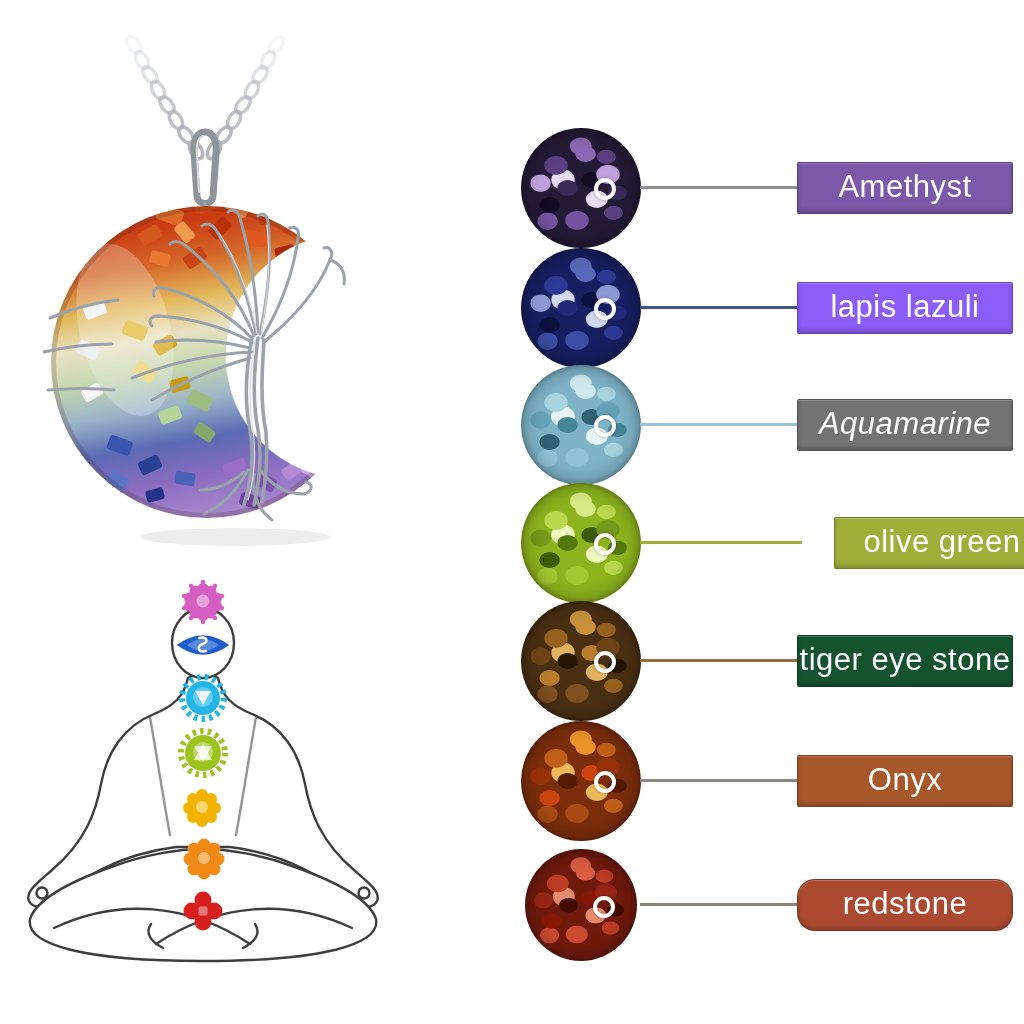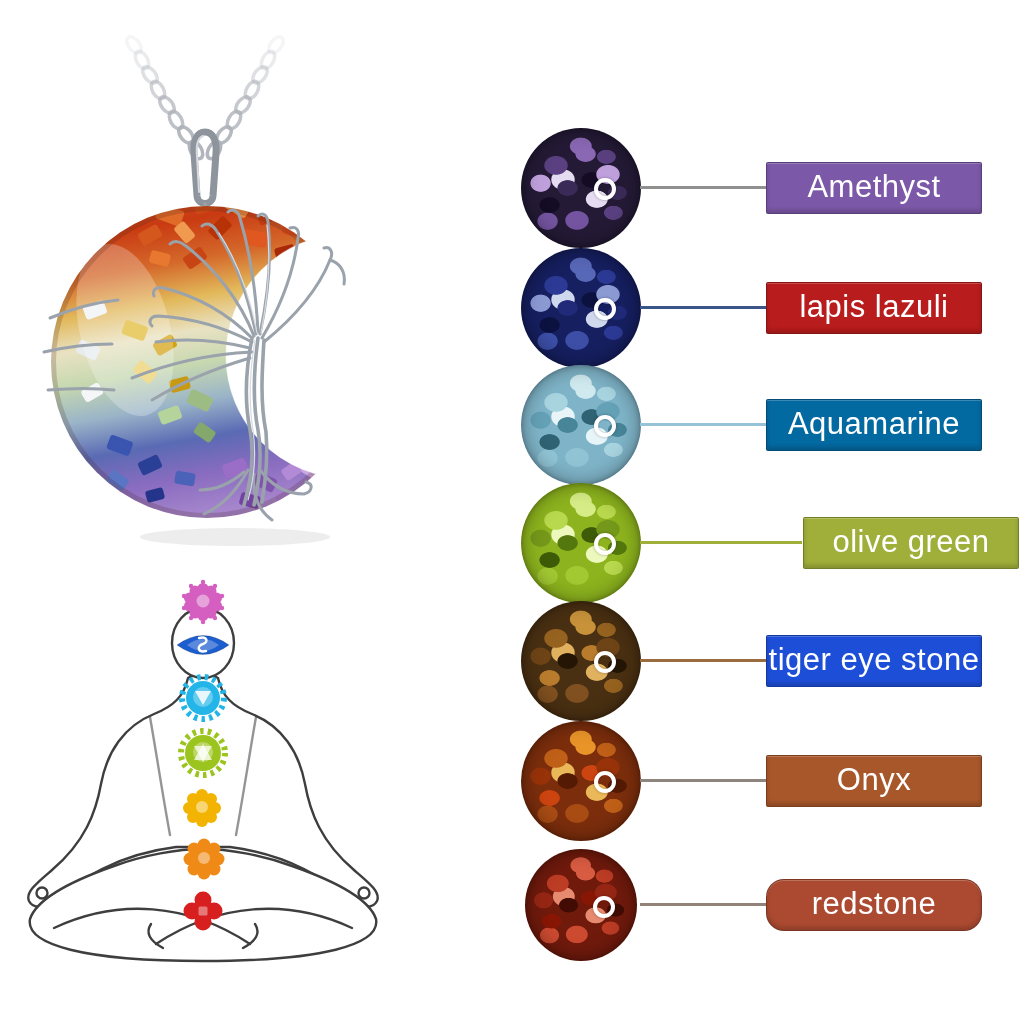--- a/index.html
+++ b/index.html
@@ -15,21 +15,21 @@
   .stone-row:nth-of-type(5){top:601px}
   .stone-row:nth-of-type(6){top:721px}
   .stone-row:nth-of-type(7){top:845px}
   .stone-circle{position:absolute;left:521px;top:0;width:120px;height:120px;border-radius:50%;
     background:#888;background-repeat:no-repeat;
     box-shadow:inset 0 0 20px rgba(0,0,0,.38), inset 0 0 5px rgba(0,0,0,.3);}
   .stone-row:nth-of-type(7) .stone-circle{width:112px;height:112px;top:4px;left:525px;}
   .ring{position:absolute;left:61%;top:42%;width:14px;height:14px;border:4.5px solid #fff;
     border-radius:50%;box-shadow:0 0 3px rgba(0,0,0,.35), inset 0 0 2px rgba(0,0,0,.3);}
   .leader{position:absolute;left:640px;top:58px;width:162px;height:3px;background:#888;}
-  .bar{position:absolute;left:766px;top:34px;width:216px;height:52px;box-sizing:border-box;
+  .bar{position:absolute;left:797px;top:34px;width:216px;height:52px;box-sizing:border-box;
     border:1px solid rgba(0,0,0,.28);border-radius:2px;color:#fff;font-size:31px;
     text-align:center;line-height:48px;letter-spacing:.5px;
     box-shadow:inset 0 1px 0 rgba(255,255,255,.22), inset 0 -3px 4px rgba(0,0,0,.18);}
 </style>
 </head>
 <body>
 
 <div class="stage">
 
   <svg class="art" viewBox="0 0 1024 1024">
@@ -300,42 +300,42 @@
         <span class="ring"></span>
         </div>
       <div class="leader" style="background-color: rgb(144, 144, 144);"></div>
       <div class="bar" style="background-color: rgb(124, 88, 168);"><span>Amethyst</span></div>
     </div>
     <div class="stone-row">
       <div class="stone-circle" style="background-image: radial-gradient(closest-side, rgb(44, 58, 150) 0px, rgb(44, 58, 150) 62%, transparent 68%), radial-gradient(closest-side, rgb(88, 104, 184) 0px, rgb(88, 104, 184) 62%, transparent 68%), radial-gradient(closest-side, rgb(140, 154, 212) 0px, rgb(140, 154, 212) 62%, transparent 68%), radial-gradient(closest-side, rgb(32, 42, 120) 0px, rgb(32, 42, 120) 62%, transparent 68%), radial-gradient(closest-side, rgb(208, 216, 238) 0px, rgb(208, 216, 238) 62%, transparent 68%), radial-gradient(closest-side, rgb(12, 18, 64) 0px, rgb(12, 18, 64) 62%, transparent 68%), radial-gradient(closest-side, rgb(60, 78, 166) 0px, rgb(60, 78, 166) 62%, transparent 68%), radial-gradient(closest-side, rgb(44, 58, 150) 0px, rgb(44, 58, 150) 62%, transparent 68%), radial-gradient(closest-side, rgb(88, 104, 184) 0px, rgb(88, 104, 184) 62%, transparent 68%), radial-gradient(closest-side, rgb(140, 154, 212) 0px, rgb(140, 154, 212) 62%, transparent 68%), radial-gradient(closest-side, rgb(32, 42, 120) 0px, rgb(32, 42, 120) 62%, transparent 68%), radial-gradient(closest-side, rgb(208, 216, 238) 0px, rgb(208, 216, 238) 62%, transparent 68%), radial-gradient(closest-side, rgb(12, 18, 64) 0px, rgb(12, 18, 64) 62%, transparent 68%), radial-gradient(closest-side, rgb(60, 78, 166) 0px, rgb(60, 78, 166) 62%, transparent 68%), radial-gradient(closest-side, rgb(44, 58, 150) 0px, rgb(44, 58, 150) 62%, transparent 68%), linear-gradient(rgb(22, 31, 96), rgb(22, 31, 96)); background-position: 20% 25%, 55% 15%, 82% 35%, 35% 50%, 68% 62%, 15% 68%, 45% 85%, 85% 75%, 50% 5%, 5% 45%, 90% 55%, 28% 40%, 62% 42%, 12% 85%, 78% 18%, 0px 0px; background-size: 30% 24%, 26% 20%, 30% 24%, 26% 20%, 28% 22%, 26% 20%, 30% 24%, 24% 18%, 28% 22%, 26% 22%, 24% 18%, 30% 26%, 26% 20%, 26% 22%, 24% 18%, 100% 100%;">
         <span class="ring"></span>
         </div>
       <div class="leader" style="background-color: rgb(60, 85, 136);"></div>
-      <div class="bar" style="background-color: #b91c1c;"><span>lapis lazuli</span></div>
+      <div class="bar" style="background-color: #8b5cf6;"><span>lapis lazuli</span></div>
     </div>
     <div class="stone-row">
       <div class="stone-circle" style="background-image: radial-gradient(closest-side, rgb(168, 212, 224) 0px, rgb(168, 212, 224) 62%, transparent 68%), radial-gradient(closest-side, rgb(207, 233, 239) 0px, rgb(207, 233, 239) 62%, transparent 68%), radial-gradient(closest-side, rgb(100, 160, 182) 0px, rgb(100, 160, 182) 62%, transparent 68%), radial-gradient(closest-side, rgb(71, 133, 152) 0px, rgb(71, 133, 152) 62%, transparent 68%), radial-gradient(closest-side, rgb(232, 245, 248) 0px, rgb(232, 245, 248) 62%, transparent 68%), radial-gradient(closest-side, rgb(47, 98, 114) 0px, rgb(47, 98, 114) 62%, transparent 68%), radial-gradient(closest-side, rgb(144, 196, 212) 0px, rgb(144, 196, 212) 62%, transparent 68%), radial-gradient(closest-side, rgb(168, 212, 224) 0px, rgb(168, 212, 224) 62%, transparent 68%), radial-gradient(closest-side, rgb(207, 233, 239) 0px, rgb(207, 233, 239) 62%, transparent 68%), radial-gradient(closest-side, rgb(100, 160, 182) 0px, rgb(100, 160, 182) 62%, transparent 68%), radial-gradient(closest-side, rgb(71, 133, 152) 0px, rgb(71, 133, 152) 62%, transparent 68%), radial-gradient(closest-side, rgb(232, 245, 248) 0px, rgb(232, 245, 248) 62%, transparent 68%), radial-gradient(closest-side, rgb(47, 98, 114) 0px, rgb(47, 98, 114) 62%, transparent 68%), radial-gradient(closest-side, rgb(144, 196, 212) 0px, rgb(144, 196, 212) 62%, transparent 68%), radial-gradient(closest-side, rgb(168, 212, 224) 0px, rgb(168, 212, 224) 62%, transparent 68%), linear-gradient(rgb(127, 180, 200), rgb(127, 180, 200)); background-position: 20% 25%, 55% 15%, 82% 35%, 35% 50%, 68% 62%, 15% 68%, 45% 85%, 85% 75%, 50% 5%, 5% 45%, 90% 55%, 28% 40%, 62% 42%, 12% 85%, 78% 18%, 0px 0px; background-size: 30% 24%, 26% 20%, 30% 24%, 26% 20%, 28% 22%, 26% 20%, 30% 24%, 24% 18%, 28% 22%, 26% 22%, 24% 18%, 30% 26%, 26% 20%, 26% 22%, 24% 18%, 100% 100%;">
         <span class="ring"></span>
         </div>
       <div class="leader" style="background-color: rgb(150, 195, 216);"></div>
-      <div class="bar" style="background-color: #0369a1;"><span>Aquamarine</span></div>
+      <div class="bar" style="background-color: #737373; font-style: italic;"><span>Aquamarine</span></div>
     </div>
     <div class="stone-row">
       <div class="stone-circle" style="background-image: radial-gradient(closest-side, rgb(184, 216, 78) 0px, rgb(184, 216, 78) 62%, transparent 68%), radial-gradient(closest-side, rgb(214, 236, 134) 0px, rgb(214, 236, 134) 62%, transparent 68%), radial-gradient(closest-side, rgb(116, 152, 26) 0px, rgb(116, 152, 26) 62%, transparent 68%), radial-gradient(closest-side, rgb(85, 120, 14) 0px, rgb(85, 120, 14) 62%, transparent 68%), radial-gradient(closest-side, rgb(236, 248, 188) 0px, rgb(236, 248, 188) 62%, transparent 68%), radial-gradient(closest-side, rgb(62, 92, 8) 0px, rgb(62, 92, 8) 62%, transparent 68%), radial-gradient(closest-side, rgb(162, 200, 50) 0px, rgb(162, 200, 50) 62%, transparent 68%), radial-gradient(closest-side, rgb(184, 216, 78) 0px, rgb(184, 216, 78) 62%, transparent 68%), radial-gradient(closest-side, rgb(214, 236, 134) 0px, rgb(214, 236, 134) 62%, transparent 68%), radial-gradient(closest-side, rgb(116, 152, 26) 0px, rgb(116, 152, 26) 62%, transparent 68%), radial-gradient(closest-side, rgb(85, 120, 14) 0px, rgb(85, 120, 14) 62%, transparent 68%), radial-gradient(closest-side, rgb(236, 248, 188) 0px, rgb(236, 248, 188) 62%, transparent 68%), radial-gradient(closest-side, rgb(62, 92, 8) 0px, rgb(62, 92, 8) 62%, transparent 68%), radial-gradient(closest-side, rgb(162, 200, 50) 0px, rgb(162, 200, 50) 62%, transparent 68%), radial-gradient(closest-side, rgb(184, 216, 78) 0px, rgb(184, 216, 78) 62%, transparent 68%), linear-gradient(rgb(141, 180, 30), rgb(141, 180, 30)); background-position: 20% 25%, 55% 15%, 82% 35%, 35% 50%, 68% 62%, 15% 68%, 45% 85%, 85% 75%, 50% 5%, 5% 45%, 90% 55%, 28% 40%, 62% 42%, 12% 85%, 78% 18%, 0px 0px; background-size: 30% 24%, 26% 20%, 30% 24%, 26% 20%, 28% 22%, 26% 20%, 30% 24%, 24% 18%, 28% 22%, 26% 22%, 24% 18%, 30% 26%, 26% 20%, 26% 22%, 24% 18%, 100% 100%;">
         <span class="ring"></span>
         </div>
       <div class="leader" style="background-color: rgb(160, 175, 58);"></div>
       <div class="bar" style="background-color: rgb(160, 175, 58); margin-left: 37px;"><span>olive green</span></div>
     </div>
     <div class="stone-row">
       <div class="stone-circle" style="background-image: radial-gradient(closest-side, rgb(150, 98, 31) 0px, rgb(150, 98, 31) 62%, transparent 68%), radial-gradient(closest-side, rgb(200, 146, 58) 0px, rgb(200, 146, 58) 62%, transparent 68%), radial-gradient(closest-side, rgb(110, 68, 22) 0px, rgb(110, 68, 22) 62%, transparent 68%), radial-gradient(closest-side, rgb(36, 21, 5) 0px, rgb(36, 21, 5) 62%, transparent 68%), radial-gradient(closest-side, rgb(224, 178, 96) 0px, rgb(224, 178, 96) 62%, transparent 68%), radial-gradient(closest-side, rgb(184, 124, 44) 0px, rgb(184, 124, 44) 62%, transparent 68%), radial-gradient(closest-side, rgb(128, 80, 32) 0px, rgb(128, 80, 32) 62%, transparent 68%), radial-gradient(closest-side, rgb(150, 98, 31) 0px, rgb(150, 98, 31) 62%, transparent 68%), radial-gradient(closest-side, rgb(200, 146, 58) 0px, rgb(200, 146, 58) 62%, transparent 68%), radial-gradient(closest-side, rgb(110, 68, 22) 0px, rgb(110, 68, 22) 62%, transparent 68%), radial-gradient(closest-side, rgb(36, 21, 5) 0px, rgb(36, 21, 5) 62%, transparent 68%), radial-gradient(closest-side, rgb(224, 178, 96) 0px, rgb(224, 178, 96) 62%, transparent 68%), radial-gradient(closest-side, rgb(184, 124, 44) 0px, rgb(184, 124, 44) 62%, transparent 68%), radial-gradient(closest-side, rgb(128, 80, 32) 0px, rgb(128, 80, 32) 62%, transparent 68%), radial-gradient(closest-side, rgb(150, 98, 31) 0px, rgb(150, 98, 31) 62%, transparent 68%), linear-gradient(rgb(74, 48, 18), rgb(74, 48, 18)); background-position: 20% 25%, 55% 15%, 82% 35%, 35% 50%, 68% 62%, 15% 68%, 45% 85%, 85% 75%, 50% 5%, 5% 45%, 90% 55%, 28% 40%, 62% 42%, 12% 85%, 78% 18%, 0px 0px; background-size: 30% 24%, 26% 20%, 30% 24%, 26% 20%, 28% 22%, 26% 20%, 30% 24%, 24% 18%, 28% 22%, 26% 22%, 24% 18%, 30% 26%, 26% 20%, 26% 22%, 24% 18%, 100% 100%;">
         <span class="ring"></span>
         </div>
       <div class="leader" style="background-color: rgb(154, 108, 62);"></div>
-      <div class="bar" style="background-color: #1d4ed8;"><span>tiger eye stone</span></div>
+      <div class="bar" style="background-color: #14532d;"><span>tiger eye stone</span></div>
     </div>
     <div class="stone-row">
       <div class="stone-circle" style="background-image: radial-gradient(closest-side, rgb(192, 96, 24) 0px, rgb(192, 96, 24) 62%, transparent 68%), radial-gradient(closest-side, rgb(232, 148, 40) 0px, rgb(232, 148, 40) 62%, transparent 68%), radial-gradient(closest-side, rgb(152, 50, 8) 0px, rgb(152, 50, 8) 62%, transparent 68%), radial-gradient(closest-side, rgb(84, 26, 4) 0px, rgb(84, 26, 4) 62%, transparent 68%), radial-gradient(closest-side, rgb(234, 184, 88) 0px, rgb(234, 184, 88) 62%, transparent 68%), radial-gradient(closest-side, rgb(204, 68, 16) 0px, rgb(204, 68, 16) 62%, transparent 68%), radial-gradient(closest-side, rgb(168, 76, 20) 0px, rgb(168, 76, 20) 62%, transparent 68%), radial-gradient(closest-side, rgb(192, 96, 24) 0px, rgb(192, 96, 24) 62%, transparent 68%), radial-gradient(closest-side, rgb(232, 148, 40) 0px, rgb(232, 148, 40) 62%, transparent 68%), radial-gradient(closest-side, rgb(152, 50, 8) 0px, rgb(152, 50, 8) 62%, transparent 68%), radial-gradient(closest-side, rgb(84, 26, 4) 0px, rgb(84, 26, 4) 62%, transparent 68%), radial-gradient(closest-side, rgb(234, 184, 88) 0px, rgb(234, 184, 88) 62%, transparent 68%), radial-gradient(closest-side, rgb(204, 68, 16) 0px, rgb(204, 68, 16) 62%, transparent 68%), radial-gradient(closest-side, rgb(168, 76, 20) 0px, rgb(168, 76, 20) 62%, transparent 68%), radial-gradient(closest-side, rgb(192, 96, 24) 0px, rgb(192, 96, 24) 62%, transparent 68%), linear-gradient(rgb(124, 46, 12), rgb(124, 46, 12)); background-position: 20% 25%, 55% 15%, 82% 35%, 35% 50%, 68% 62%, 15% 68%, 45% 85%, 85% 75%, 50% 5%, 5% 45%, 90% 55%, 28% 40%, 62% 42%, 12% 85%, 78% 18%, 0px 0px; background-size: 30% 24%, 26% 20%, 30% 24%, 26% 20%, 28% 22%, 26% 20%, 30% 24%, 24% 18%, 28% 22%, 26% 22%, 24% 18%, 30% 26%, 26% 20%, 26% 22%, 24% 18%, 100% 100%;">
         <span class="ring"></span>
         </div>
       <div class="leader" style="background-color: rgb(142, 134, 126);"></div>
       <div class="bar" style="background-color: rgb(168, 87, 42);"><span>Onyx</span></div>
     </div>
     <div class="stone-row">
       <div class="stone-circle" style="background-image: radial-gradient(closest-side, rgb(188, 60, 36) 0px, rgb(188, 60, 36) 62%, transparent 68%), radial-gradient(closest-side, rgb(216, 92, 66) 0px, rgb(216, 92, 66) 62%, transparent 68%), radial-gradient(closest-side, rgb(150, 38, 20) 0px, rgb(150, 38, 20) 62%, transparent 68%), radial-gradient(closest-side, rgb(66, 12, 4) 0px, rgb(66, 12, 4) 62%, transparent 68%), radial-gradient(closest-side, rgb(230, 138, 112) 0px, rgb(230, 138, 112) 62%, transparent 68%), radial-gradient(closest-side, rgb(136, 22, 4) 0px, rgb(136, 22, 4) 62%, transparent 68%), radial-gradient(closest-side, rgb(204, 74, 48) 0px, rgb(204, 74, 48) 62%, transparent 68%), radial-gradient(closest-side, rgb(188, 60, 36) 0px, rgb(188, 60, 36) 62%, transparent 68%), radial-gradient(closest-side, rgb(216, 92, 66) 0px, rgb(216, 92, 66) 62%, transparent 68%), radial-gradient(closest-side, rgb(150, 38, 20) 0px, rgb(150, 38, 20) 62%, transparent 68%), radial-gradient(closest-side, rgb(66, 12, 4) 0px, rgb(66, 12, 4) 62%, transparent 68%), radial-gradient(closest-side, rgb(230, 138, 112) 0px, rgb(230, 138, 112) 62%, transparent 68%), radial-gradient(closest-side, rgb(136, 22, 4) 0px, rgb(136, 22, 4) 62%, transparent 68%), radial-gradient(closest-side, rgb(204, 74, 48) 0px, rgb(204, 74, 48) 62%, transparent 68%), radial-gradient(closest-side, rgb(188, 60, 36) 0px, rgb(188, 60, 36) 62%, transparent 68%), linear-gradient(rgb(112, 26, 12), rgb(112, 26, 12)); background-position: 20% 25%, 55% 15%, 82% 35%, 35% 50%, 68% 62%, 15% 68%, 45% 85%, 85% 75%, 50% 5%, 5% 45%, 90% 55%, 28% 40%, 62% 42%, 12% 85%, 78% 18%, 0px 0px; background-size: 30% 24%, 26% 20%, 30% 24%, 26% 20%, 28% 22%, 26% 20%, 30% 24%, 24% 18%, 28% 22%, 26% 22%, 24% 18%, 30% 26%, 26% 20%, 26% 22%, 24% 18%, 100% 100%;">

